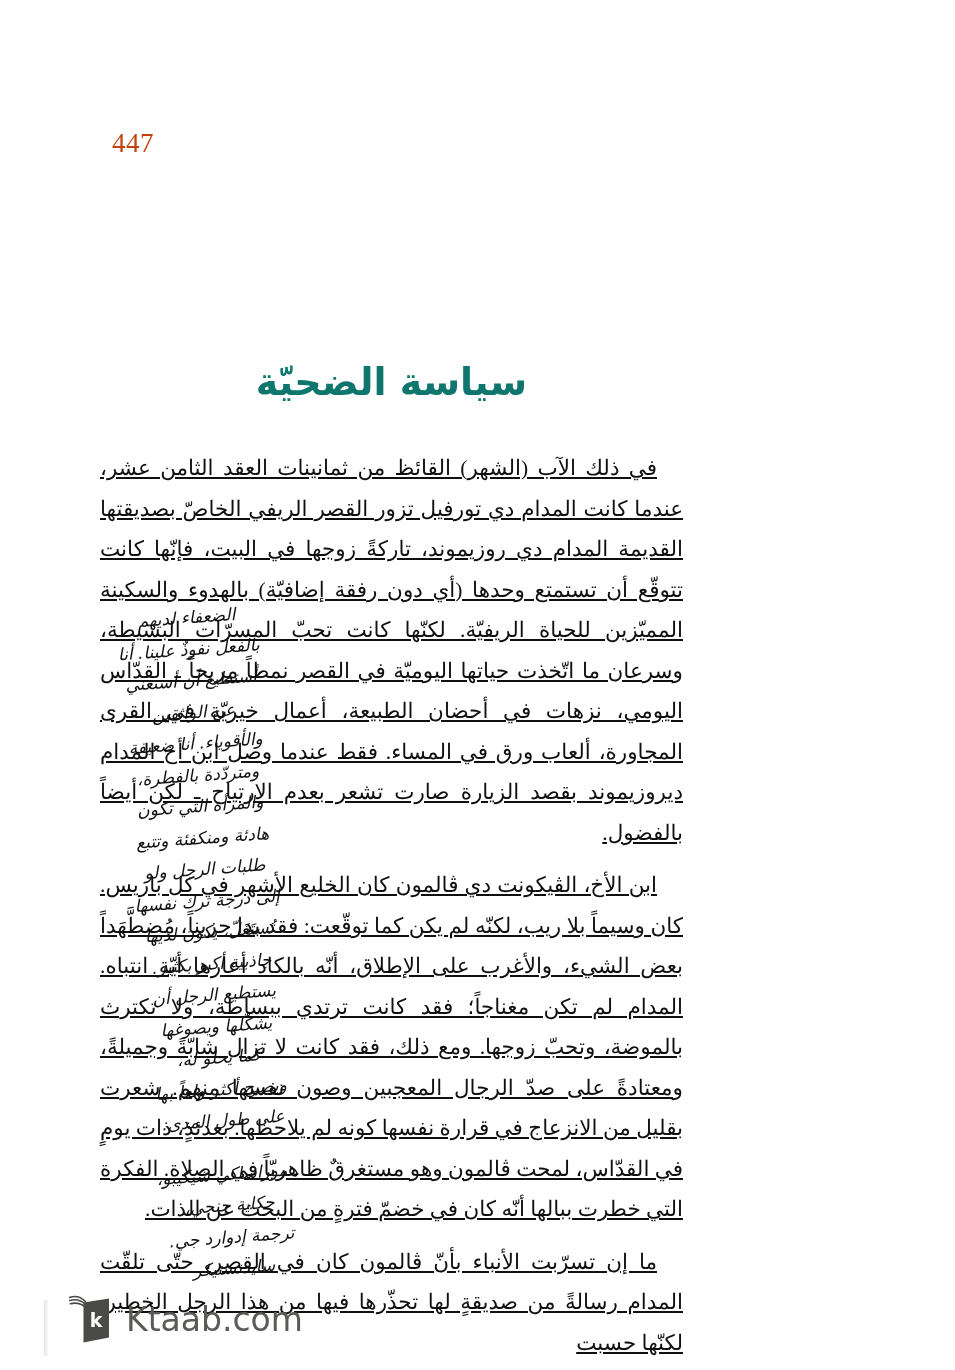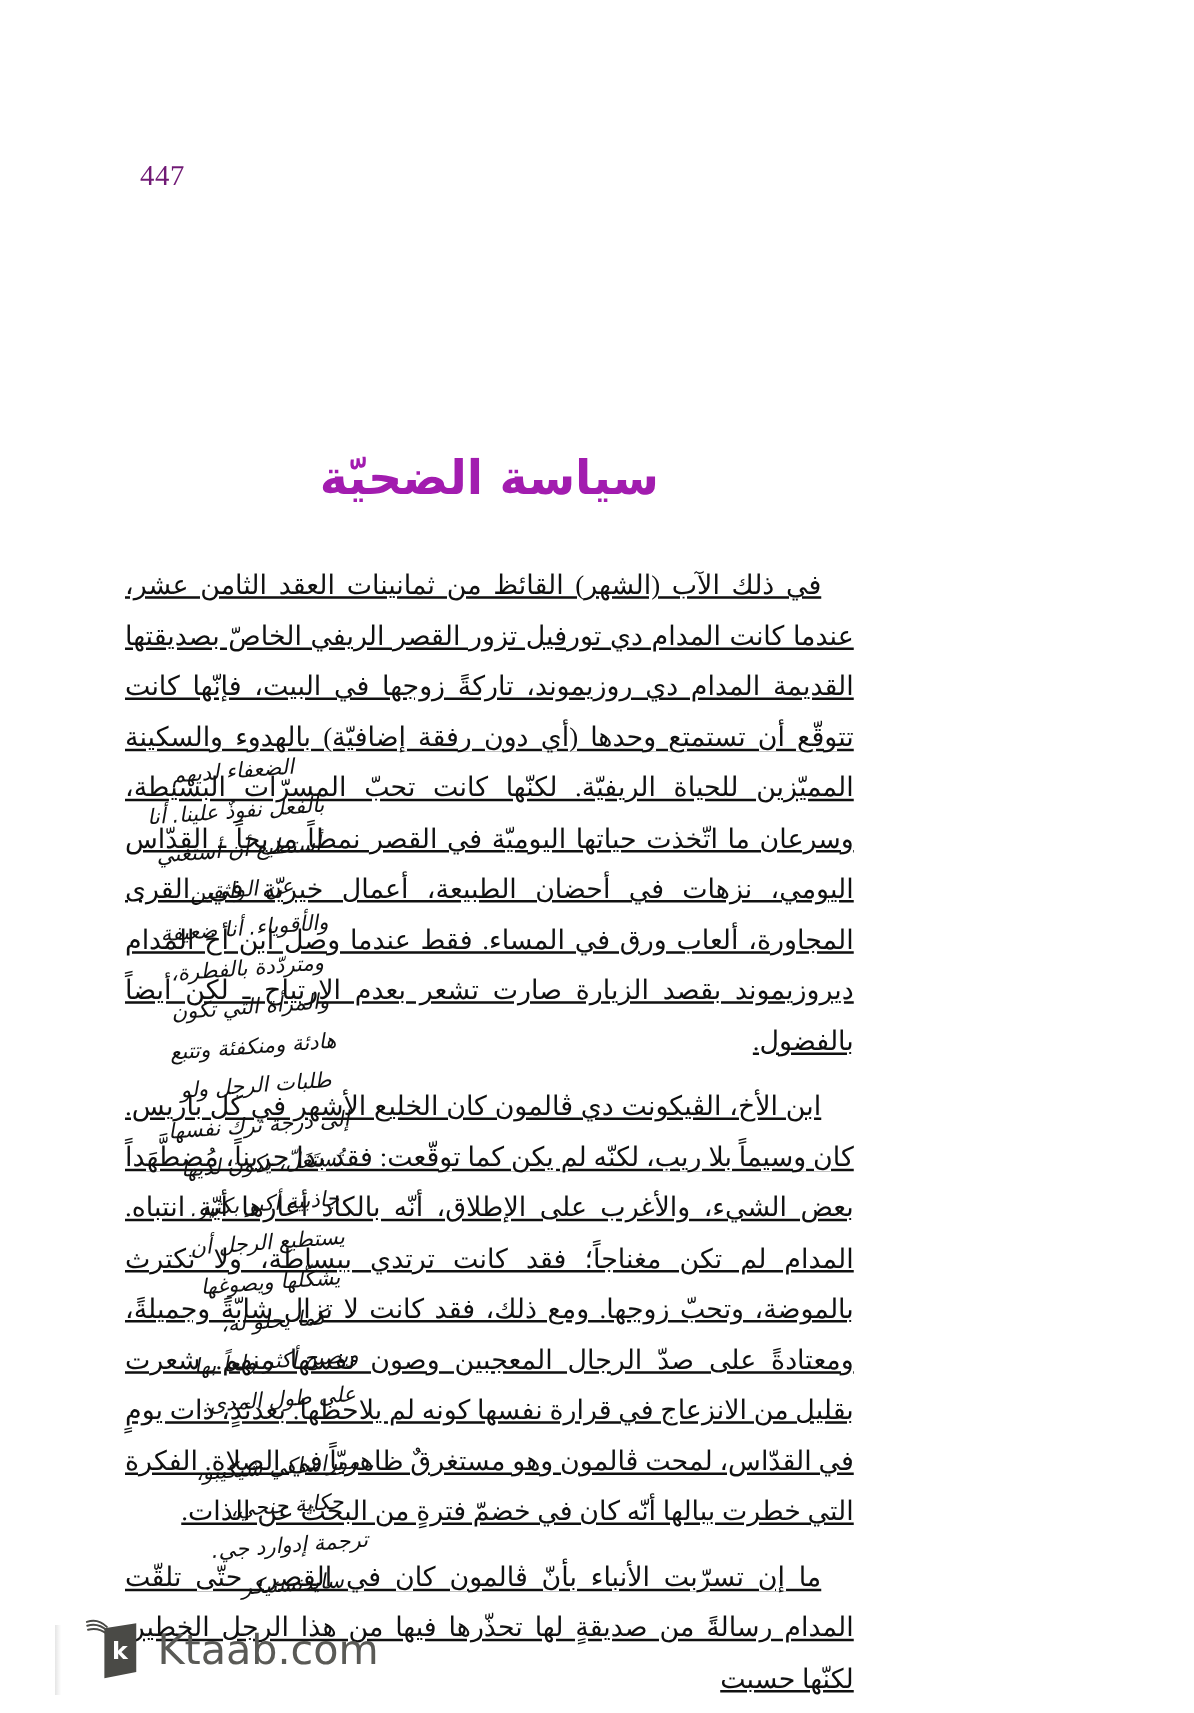--- a/index.html
+++ b/index.html
@@ -20,39 +20,39 @@
     overflow: hidden;
     margin: 0 auto;
   }
 
   
   .folio {
     position: absolute;
     left: 112px;
     top: 128px;
     font-family: "Liberation Serif", "DejaVu Serif", serif;
-    font-size: 23px;
+    font-size: 27px;
     letter-spacing: 0.5px;
-    color: #701a75;
+    color: #c2410c;
     direction: ltr;
     unicode-bidi: isolate;
   }
 
   
   .chapter-title {
     position: absolute;
     right: 272px;
     top: 334px;
     width: 583px;
     text-align: center;
     font-family: "DejaVu Sans", "Liberation Sans", sans-serif;
     font-weight: bold;
     font-size: 38px;
     line-height: 1.25;
-    color: #a21caf;
+    color: #0f766e;
     letter-spacing: -0.5px;
   }
 
   
   .text-column {
     position: absolute;
     right: 272px;
     top: 448px;
     width: 583px;
     text-align: justify;

